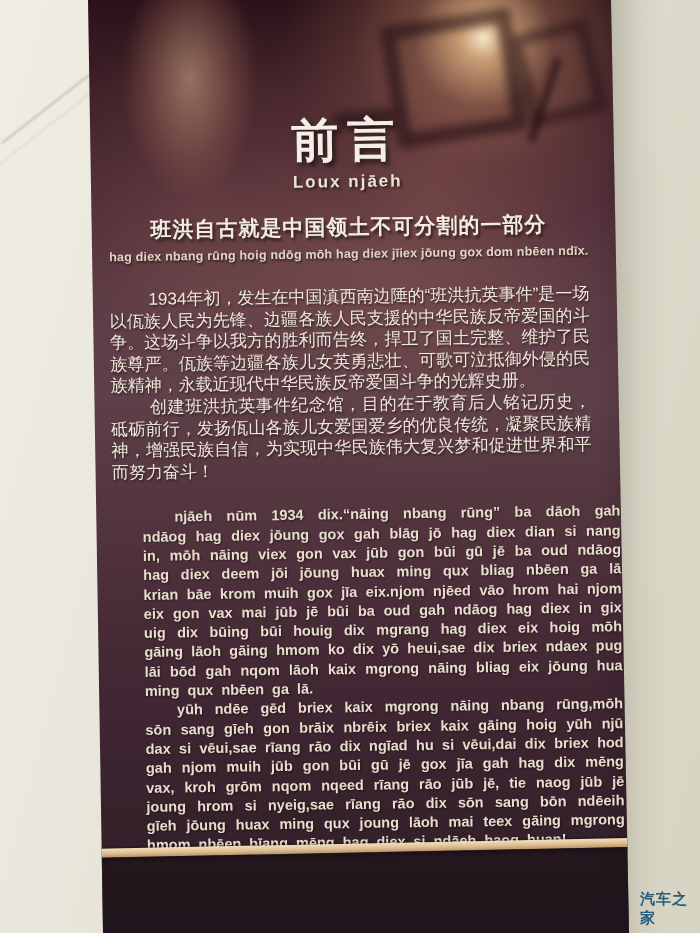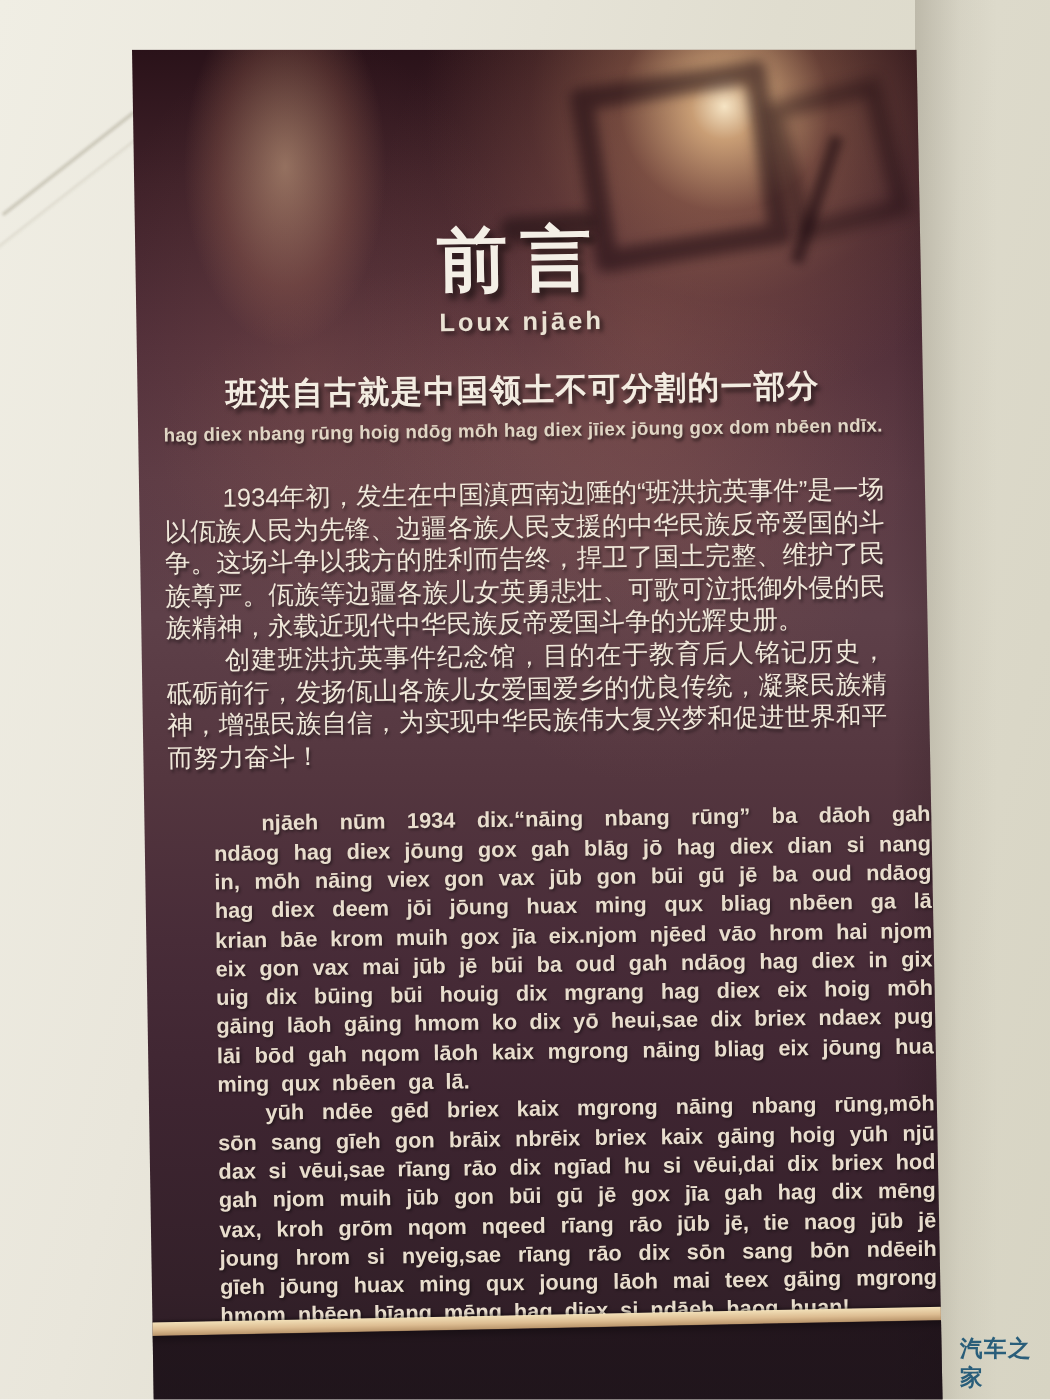--- a/index.html
+++ b/index.html
@@ -11,21 +11,21 @@
   .photo{position:absolute;inset:0;}
   
   .wall-crack{position:absolute;left:-14px;top:96px;width:150px;height:2px;
     background:rgba(175,170,152,.65);transform:rotate(-38deg);filter:blur(1px);}
   .wall-crack2{position:absolute;left:-30px;top:132px;width:140px;height:1px;
     background:rgba(175,170,152,.45);transform:rotate(-38deg);filter:blur(1px);}
   .wall-right-shade{position:absolute;left:610px;top:0;width:90px;height:933px;
     background:linear-gradient(90deg,rgba(120,113,96,.32) 0,rgba(120,113,96,.08) 30px,rgba(0,0,0,0) 55px);}
   
   .panel{position:absolute;inset:0;
-    clip-path:polygon(88px 0px,611px 0px,629px 933px,103px 933px);margin-top:33px;}
+    clip-path:polygon(88px 0px,611px 0px,629px 933px,103px 933px);}
   .panel-bg{position:absolute;inset:0;
     background:
       radial-gradient(circle at 483px 38px,rgba(255,238,204,.95) 0px,rgba(245,198,142,.75) 22px,rgba(192,132,96,.38) 70px,rgba(152,96,76,.18) 130px,rgba(0,0,0,0) 200px),
       radial-gradient(ellipse 90px 160px at 190px 78px,rgba(228,188,148,.5) 0%,rgba(178,118,94,.25) 50%,rgba(0,0,0,0) 75%),
       radial-gradient(ellipse 270px 430px at 430px 190px,rgba(162,102,86,.28),rgba(0,0,0,0) 70%),
       radial-gradient(ellipse 210px 320px at 205px 210px,rgba(152,96,82,.22),rgba(0,0,0,0) 70%),
       radial-gradient(ellipse 330px 170px at 352px 265px,rgba(185,132,112,.16),rgba(0,0,0,0) 75%),
       linear-gradient(90deg,rgba(16,7,11,.55) 0%,rgba(16,7,11,0) 13%,rgba(16,7,11,0) 85%,rgba(16,7,11,.45) 100%),
       linear-gradient(180deg,#2a1219 0%,#3f2129 10%,#512f3a 22%,#5c3b45 32%,#5e4049 42%,#54363f 54%,#482c38 66%,#3e2531 78%,#332029 92%,#291b23 100%);}
   

